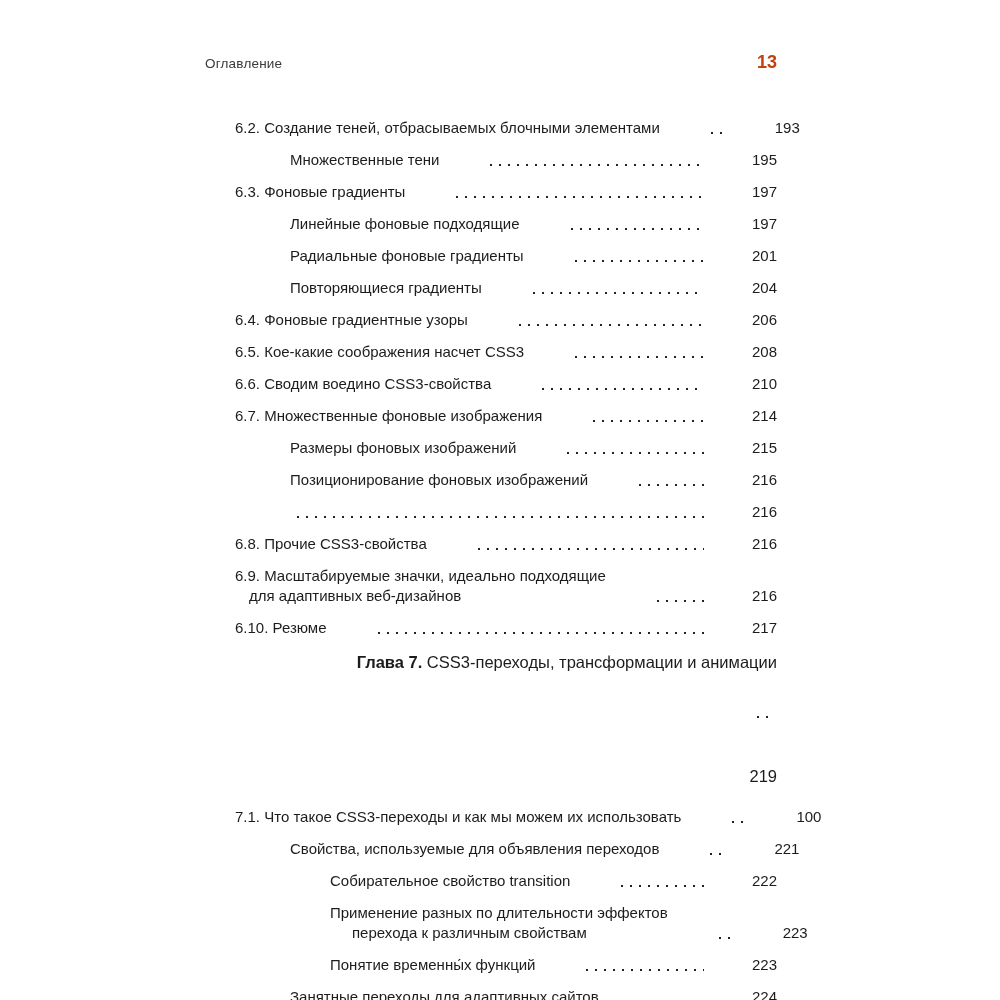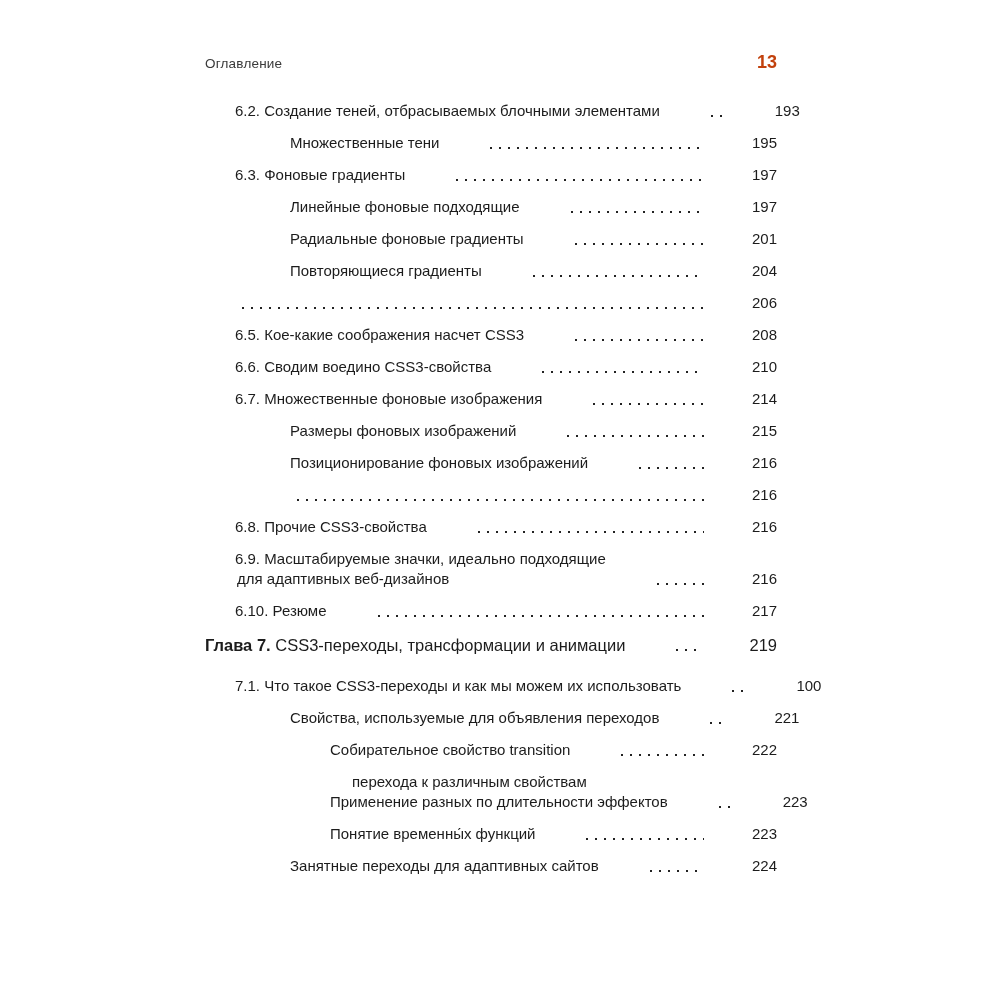--- a/index.html
+++ b/index.html
@@ -17,21 +17,21 @@
   .page {
     position: absolute;
     left: 205px;
     top: 52px;
     width: 572px;
   }
   .page-header {
     display: flex;
     justify-content: space-between;
     align-items: baseline;
-    margin-bottom: 28px;
+    margin-bottom: 45px;
     gap: 48px;
   }
   .running-title {
     font-size: 13.5px;
     color: #3a3a3a;
     letter-spacing: 0.2px;
   }
   .folio {
     font-size: 18px;
     font-weight: 700;
@@ -41,22 +41,22 @@
   .entry {
     display: flex;
     align-items: flex-end;
     margin-bottom: 12px;
     font-size: 15px;
     line-height: 20px;
     gap: 44px;
   }
   .entry .title { flex: 0 1 auto; }
   .entry .line { white-space: nowrap; }
-  .entry .line.cont { display: block; margin-left: 2px; }
-  .level-0 { margin-top: 14px; margin-bottom: 21px; font-size: 16.5px; }
+  .entry .line.cont { display: block; margin-left: 14px; }
+  .level-0 { margin-top: 14px; margin-bottom: 21px; font-size: 16.5px; flex-direction: column; }
   .level-0 .prefix { font-weight: 700; }
   .level-1 { padding-left: 30px; }
   .level-2 { padding-left: 85px; }
   .level-3 { padding-left: 125px; }
   .level-3 .line.cont { margin-left: 22px; }
   .leader {
     flex: 1 1 auto;
     min-width: 16px;
     height: 2.4px;
     align-self: flex-end;
@@ -101,20 +101,21 @@
         <div class="title"><span class="line">Радиальные фоновые градиенты</span></div>
         <div class="leader"></div>
         <div class="pagenum">201</div>
       </div>
       <div class="entry level-2">
         <div class="title"><span class="line">Повторяющиеся градиенты</span></div>
         <div class="leader"></div>
         <div class="pagenum">204</div>
       </div>
       <div class="entry level-1">
+        <div class="title"><span class="line">6.4. Фоновые градиентные узоры</span></div>
         <div class="leader"></div>
         <div class="pagenum">206</div>
       </div>
       <div class="entry level-1">
         <div class="title"><span class="line">6.5. Кое-какие соображения насчет CSS3</span></div>
         <div class="leader"></div>
         <div class="pagenum">208</div>
       </div>
       <div class="entry level-1">
         <div class="title"><span class="line">6.6. Сводим воедино CSS3-свойства</span></div>
@@ -169,21 +170,21 @@
         <div class="title"><span class="line">Свойства, используемые для объявления переходов</span></div>
         <div class="leader"></div>
         <div class="pagenum">221</div>
       </div>
       <div class="entry level-3">
         <div class="title"><span class="line">Собирательное свойство transition</span></div>
         <div class="leader"></div>
         <div class="pagenum">222</div>
       </div>
       <div class="entry level-3">
-        <div class="title"><span class="line cont">перехода к различным свойствам</span><span class="line">Применение разных по длительности эффектов</span></div>
+        <div class="title"><span class="line">Применение разных по длительности эффектов</span><span class="line cont">перехода к различным свойствам</span></div>
         <div class="leader"></div>
         <div class="pagenum">223</div>
       </div>
       <div class="entry level-3">
         <div class="title"><span class="line">Понятие временны́х функций</span></div>
         <div class="leader"></div>
         <div class="pagenum">223</div>
       </div>
       <div class="entry level-2">
         <div class="title"><span class="line">Занятные переходы для адаптивных сайтов</span></div>

